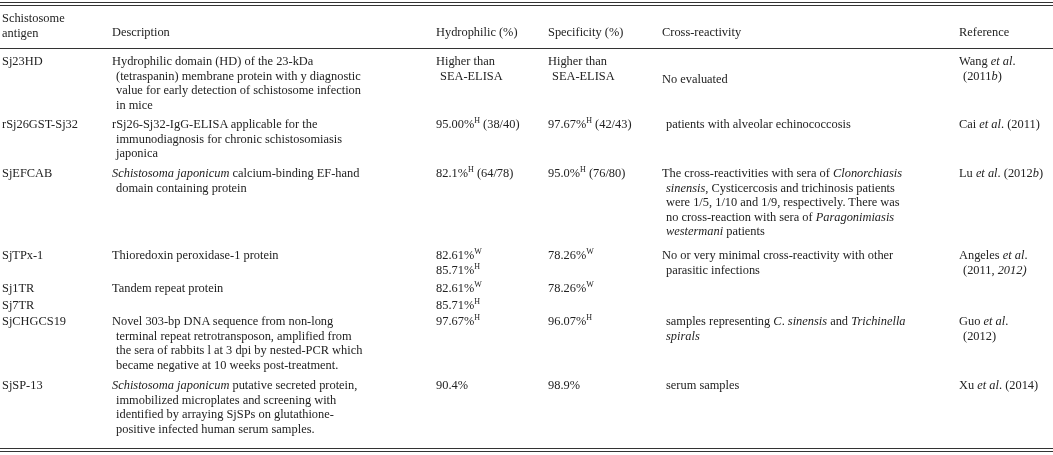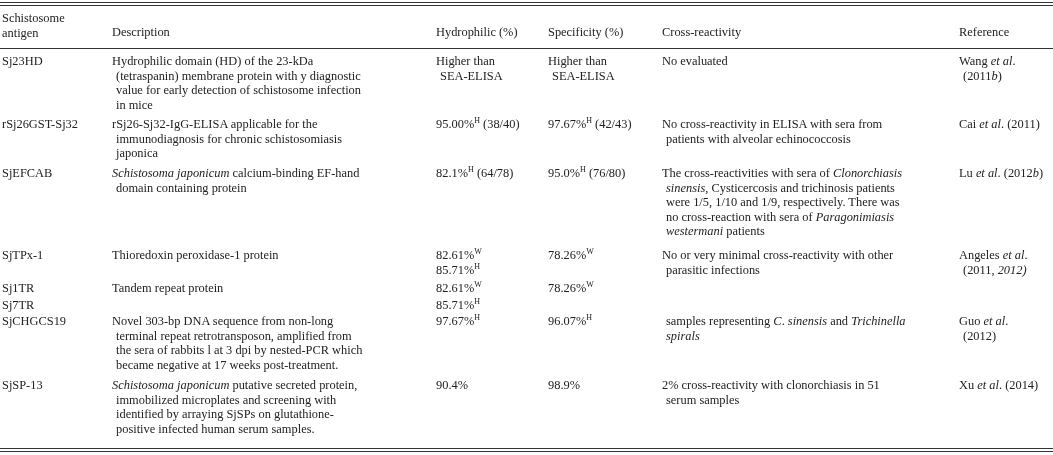--- a/index.html
+++ b/index.html
@@ -42,36 +42,35 @@
     <div style="padding-left:4px">in mice</div>
   </div>
   <div class="cell" style="left:436px;top:54px">
     <div>Higher than</div>
     <div style="padding-left:4px">SEA-ELISA</div>
   </div>
   <div class="cell" style="left:548px;top:54px">
     <div>Higher than</div>
     <div style="padding-left:4px">SEA-ELISA</div>
   </div>
-  <div class="cell" style="left:662px;top:54px">No evaluated</div>
+  <div class="cell" style="left:662px;top:72px">No evaluated</div>
   <div class="cell" style="left:959px;top:54px">
     <div>Wang <i>et al</i>.</div>
     <div style="padding-left:4px">(2011<i>b</i>)</div>
   </div>
 
   <div class="cell" style="left:2px;top:117px">rSj26GST-Sj32</div>
   <div class="cell" style="left:112px;top:117px">
     <div>rSj26-Sj32-IgG-ELISA applicable for the</div>
     <div style="padding-left:4px">immunodiagnosis for chronic schistosomiasis</div>
     <div style="padding-left:4px">japonica</div>
   </div>
   <div class="cell" style="left:436px;top:117px">95.00%<sup>H</sup> (38/40)</div>
   <div class="cell" style="left:548px;top:117px">97.67%<sup>H</sup> (42/43)</div>
   <div class="cell" style="left:662px;top:117px">
-    <div>No cross-reactivity in ELISA with sera from</div>
     <div style="padding-left:4px">patients with alveolar echinococcosis</div>
   </div>
   <div class="cell" style="left:959px;top:117px">Cai <i>et al</i>. (2011)</div>
 
   <div class="cell" style="left:2px;top:166px">SjEFCAB</div>
   <div class="cell" style="left:112px;top:166px">
     <div><i>Schistosoma japonicum</i> calcium-binding EF-hand</div>
     <div style="padding-left:4px">domain containing protein</div>
   </div>
   <div class="cell" style="left:436px;top:166px">82.1%<sup>H</sup> (64/78)</div>
@@ -107,21 +106,21 @@
   <div class="cell" style="left:548px;top:281px">78.26%<sup>W</sup></div>
 
   <div class="cell" style="left:2px;top:298px">Sj7TR</div>
   <div class="cell" style="left:436px;top:298px">85.71%<sup>H</sup></div>
 
   <div class="cell" style="left:2px;top:314px">SjCHGCS19</div>
   <div class="cell" style="left:112px;top:314px">
     <div>Novel 303-bp DNA sequence from non-long</div>
     <div style="padding-left:4px">terminal repeat retrotransposon, amplified from</div>
     <div style="padding-left:4px">the sera of rabbits l at 3 dpi by nested-PCR which</div>
-    <div style="padding-left:4px">became negative at 17 weeks post-treatment.</div>
+    <div style="padding-left:4px">became negative at 10 weeks post-treatment.</div>
   </div>
   <div class="cell" style="left:436px;top:314px">97.67%<sup>H</sup></div>
   <div class="cell" style="left:548px;top:314px">96.07%<sup>H</sup></div>
   <div class="cell" style="left:662px;top:314px">
     <div style="padding-left:4px">samples representing <i>C</i>. <i>sinensis</i> and <i>Trichinella</i></div>
     <div style="padding-left:4px"><i>spirals</i></div>
   </div>
   <div class="cell" style="left:959px;top:314px">
     <div>Guo <i>et al</i>.</div>
     <div style="padding-left:4px">(2012)</div>
@@ -130,17 +129,16 @@
   <div class="cell" style="left:2px;top:378px">SjSP-13</div>
   <div class="cell" style="left:112px;top:378px">
     <div><i>Schistosoma japonicum</i> putative secreted protein,</div>
     <div style="padding-left:4px">immobilized microplates and screening with</div>
     <div style="padding-left:4px">identified by arraying SjSPs on glutathione-</div>
     <div style="padding-left:4px">positive infected human serum samples.</div>
   </div>
   <div class="cell" style="left:436px;top:378px">90.4%</div>
   <div class="cell" style="left:548px;top:378px">98.9%</div>
   <div class="cell" style="left:662px;top:378px">
-    <div>2% cross-reactivity with clonorchiasis in 51</div>
     <div style="padding-left:4px">serum samples</div>
   </div>
   <div class="cell" style="left:959px;top:378px">Xu <i>et al</i>. (2014)</div>
 </div>
 
 </body></html>

